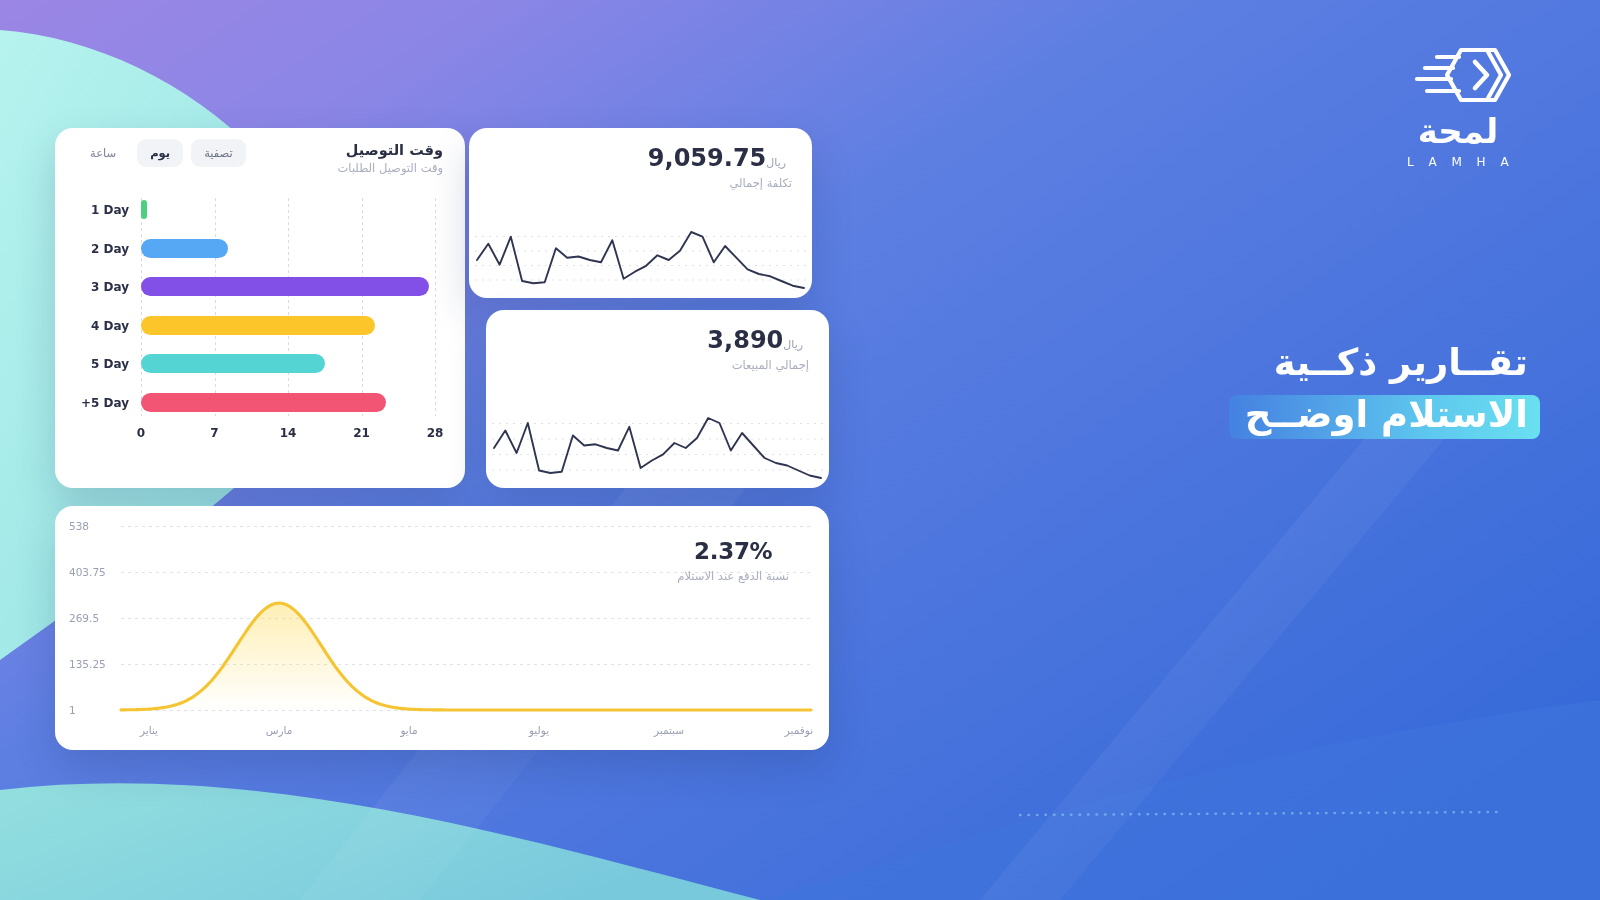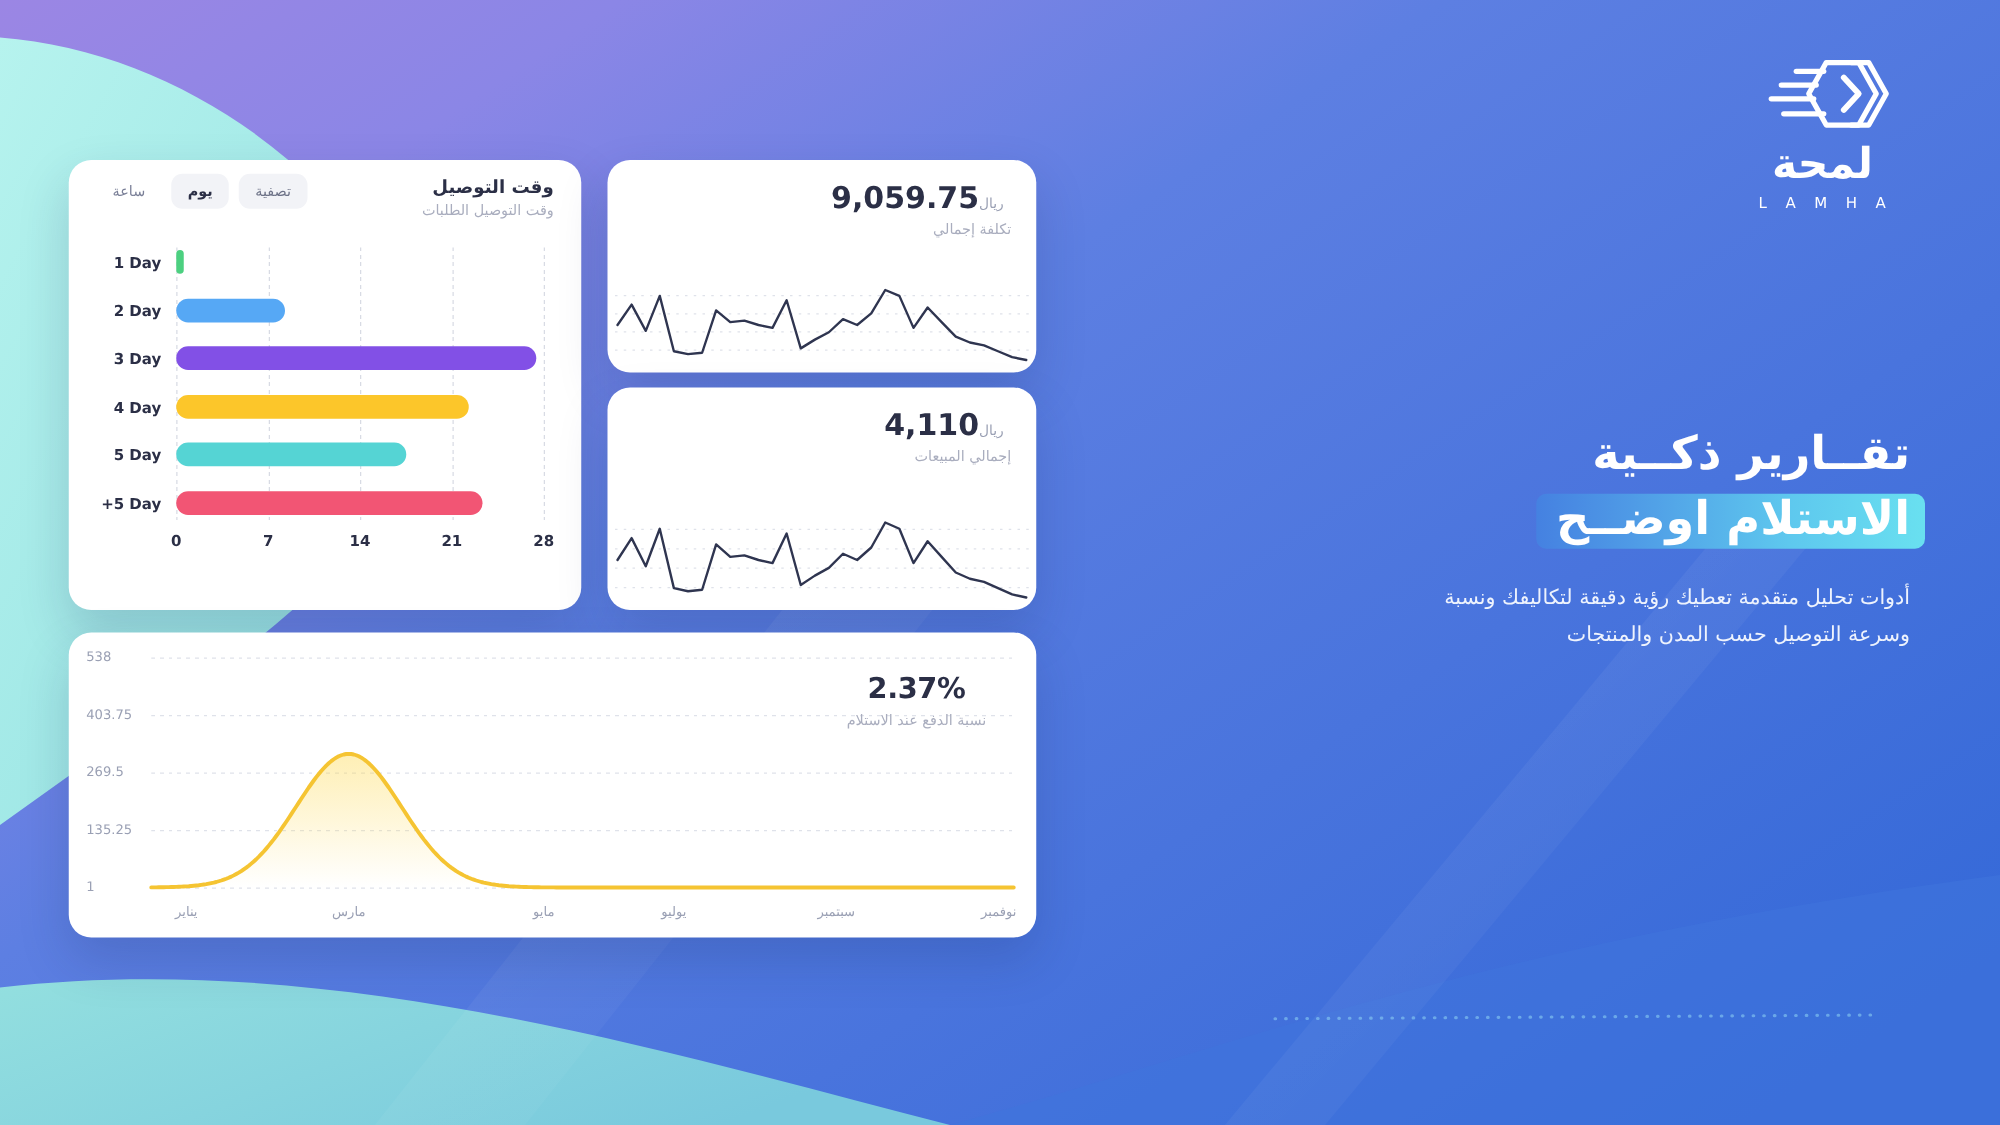--- a/index.html
+++ b/index.html
@@ -47,21 +47,21 @@
     font-size:12px; font-weight:bold; color:#2b2f46; line-height:1;
   }
   .bar {
     position:absolute; height:19px; border-radius:9.5px;
   }
   .gridline { position:absolute; top:12px; height:218px; width:1px;
     background:repeating-linear-gradient(to bottom,#d8dbe4 0 3px,transparent 3px 6px); }
   .xtick { position:absolute; font-size:12px; font-weight:bold; color:#2b2f46; transform:translateX(-50%); }
 
   
-  #spark-card-1 { left:486px; top:128px; width:343px; height:170px; }
+  #spark-card-1 { left:469px; top:128px; width:343px; height:170px; }
   #spark-card-2 { left:486px; top:310px; width:343px; height:178px; }
   .sp-head { position:absolute; right:20px; top:16px; text-align:right; direction:rtl; }
   .sp-val { font-size:24px; font-weight:bold; color:#2b2f46; letter-spacing:-.3px; }
   .sp-cur { font-size:11px; font-weight:normal; color:#9aa0b4; margin-right:6px; }
   .sp-lab { font-size:11.5px; color:#a9adbe; margin-top:4px; }
   .sp-svg { position:absolute; left:0; bottom:0; width:343px; }
 
   
   #wide-card { left:55px; top:506px; width:774px; height:244px; }
   .stat-row { position:absolute; right:22px; top:20px; display:flex; direction:rtl; align-items:flex-start; gap:16px; }
@@ -181,21 +181,21 @@
           <line x1="6" y1="47.5" x2="337" y2="47.5" stroke="#dfe2ea" stroke-width="1" stroke-dasharray="2 5"></line>
           <line x1="6" y1="33.0" x2="337" y2="33.0" stroke="#dfe2ea" stroke-width="1" stroke-dasharray="2 5"></line>
           <line x1="6" y1="18.5" x2="337" y2="18.5" stroke="#dfe2ea" stroke-width="1" stroke-dasharray="2 5"></line>
           <path d="M8.0 42.0 L19.3 25.7 L30.6 46.7 L41.8 18.7 L53.1 63.0 L64.4 65.3 L75.7 64.2 L86.9 30.3 L98.2 39.7 L109.5 38.5 L120.8 42.0 L132.0 44.3 L143.3 22.2 L154.6 60.7 L165.9 53.7 L177.1 47.8 L188.4 37.3 L199.7 42.0 L211.0 32.7 L222.2 14.0 L233.5 18.7 L244.8 44.3 L256.1 28.0 L267.3 39.7 L278.6 51.3 L289.9 56.0 L301.2 58.3 L312.4 63.0 L323.7 67.7 L335.0 70.0 " fill="none" stroke="#2f3550" stroke-width="1.9" stroke-linejoin="round" stroke-linecap="round"></path>
         </svg></div>
   </div>
 
   <div class="card" id="spark-card-2">
     <div class="sp-head">
       <div class="sp-val">
-        <span class="sp-cur">ريال</span><span>4,110</span>
+        <span class="sp-cur">ريال</span><span>3,890</span>
       </div>
       <div class="sp-lab">إجمالي المبيعات</div>
     </div>
     <div class="sp-svg" id="spark2"><svg width="343" height="80" viewBox="0 0 343 80">
           <line x1="6" y1="66.0" x2="337" y2="66.0" stroke="#dfe2ea" stroke-width="1" stroke-dasharray="2 5"></line>
           <line x1="6" y1="50.5" x2="337" y2="50.5" stroke="#dfe2ea" stroke-width="1" stroke-dasharray="2 5"></line>
           <line x1="6" y1="35.0" x2="337" y2="35.0" stroke="#dfe2ea" stroke-width="1" stroke-dasharray="2 5"></line>
           <line x1="6" y1="19.5" x2="337" y2="19.5" stroke="#dfe2ea" stroke-width="1" stroke-dasharray="2 5"></line>
           <path d="M8.0 44.0 L19.3 26.5 L30.6 49.0 L41.8 19.0 L53.1 66.5 L64.4 69.0 L75.7 67.8 L86.9 31.5 L98.2 41.5 L109.5 40.3 L120.8 44.0 L132.0 46.5 L143.3 22.8 L154.6 64.0 L165.9 56.5 L177.1 50.3 L188.4 39.0 L199.7 44.0 L211.0 34.0 L222.2 14.0 L233.5 19.0 L244.8 46.5 L256.1 29.0 L267.3 41.5 L278.6 54.0 L289.9 59.0 L301.2 61.5 L312.4 66.5 L323.7 71.5 L335.0 74.0 " fill="none" stroke="#2f3550" stroke-width="1.9" stroke-linejoin="round" stroke-linecap="round"></path>
         </svg></div>
@@ -208,21 +208,21 @@
         <div class="hgrid" style="top: 66px; left: 66px; width: 690px;"></div>
         <div class="ylab" style="top: 60px;">403.75</div>
         <div class="hgrid" style="top: 112px; left: 66px; width: 690px;"></div>
         <div class="ylab" style="top: 106px;">269.5</div>
         <div class="hgrid" style="top: 158px; left: 66px; width: 690px;"></div>
         <div class="ylab" style="top: 152px;">135.25</div>
         <div class="hgrid" style="top: 204px; left: 66px; width: 690px;"></div>
         <div class="ylab" style="top: 198px;">1</div>
         <div class="mlab" style="left: 94px; top: 218px;">يناير</div>
         <div class="mlab" style="left: 224px; top: 218px;">مارس</div>
-        <div class="mlab" style="left: 354px; top: 218px; margin-left: 26px;">مايو</div>
+        <div class="mlab" style="left: 354px; top: 218px;">مايو</div>
         <div class="mlab" style="left: 484px; top: 218px;">يوليو</div>
         <div class="mlab" style="left: 614px; top: 218px;">سبتمبر</div>
         <div class="mlab" style="left: 744px; top: 218px;">نوفمبر</div>
         <svg width="774" height="244" viewBox="0 0 774 244" style="position: absolute; left: 0px; top: 0px;">
           <defs>
             <linearGradient id="bumpFill" x1="0" y1="0" x2="0" y2="1">
               <stop offset="0" stop-color="#fdd94e" stop-opacity="0.42"></stop>
               <stop offset="1" stop-color="#fdd94e" stop-opacity="0"></stop>
             </linearGradient>
           </defs>
@@ -253,16 +253,15 @@
     <div class="logo-word">لمحة</div>
     <div class="logo-latin">L A M H A</div>
   </div>
 
   <div id="copy">
     <div class="h-line1">تقــارير ذكــية</div>
     <div class="h-line2-wrap">
       <div class="h-hl"></div>
       <div class="h-line2">الاستلام اوضــح</div>
     </div>
-    <div class="body-copy">أدوات تحليل متقدمة تعطيك رؤية دقيقة لتكاليفك ونسبة وسرعة التوصيل حسب المدن والمنتجات</div>
   </div>
 
 </div>
 
 </body></html>

